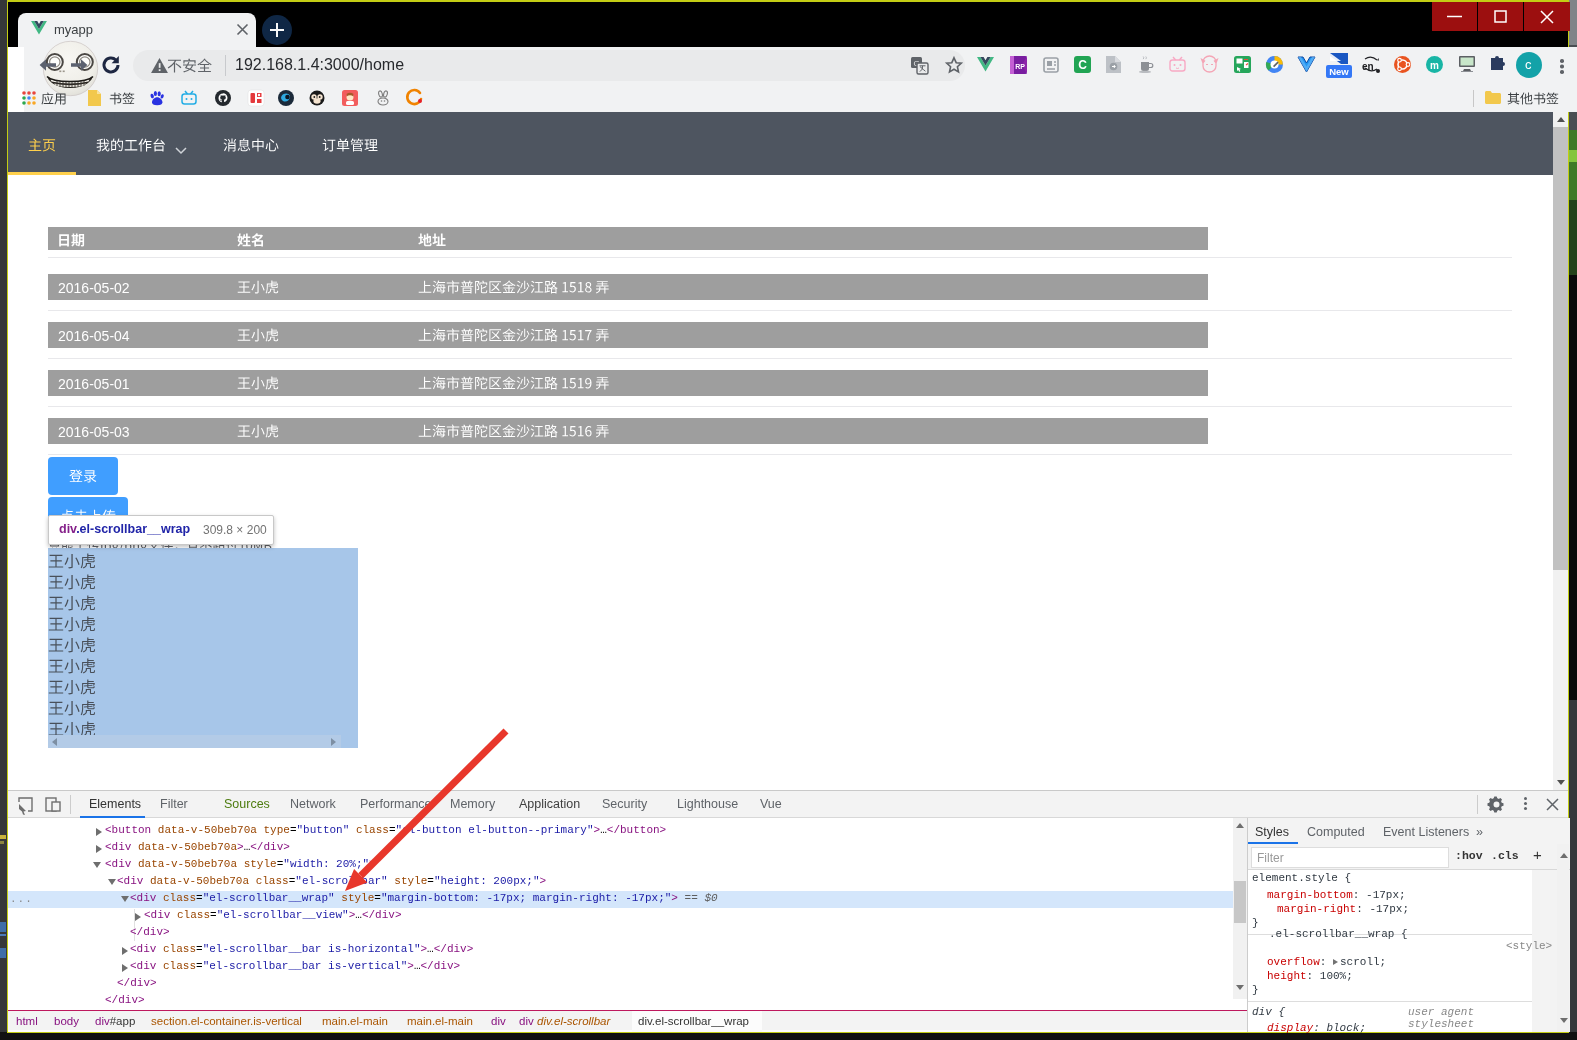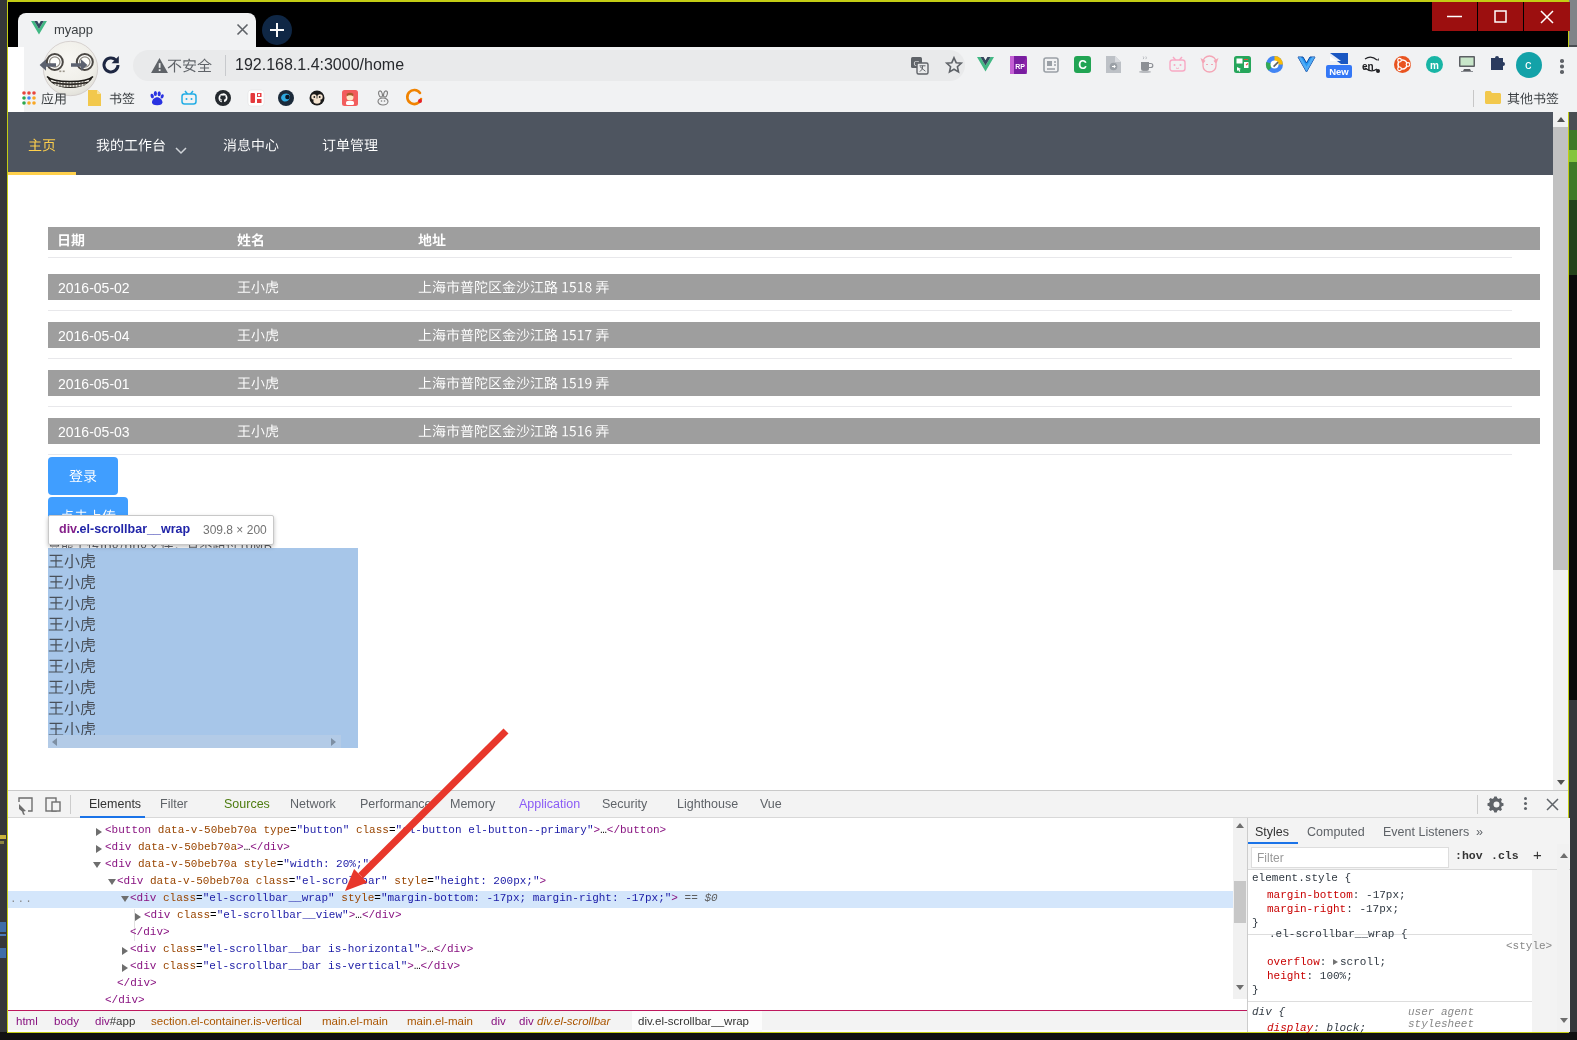--- a/index.html
+++ b/index.html
@@ -23,21 +23,21 @@
   #omni{position:absolute;left:109px;top:3px;width:832px;height:31px;border-radius:16px;background:#e9eaeb;}
   #omni .sep{position:absolute;left:92px;top:5px;width:1px;height:21px;background:#c8cacd;}
   #omni .url{position:absolute;left:102px;top:6px;font-size:16px;color:#27292d;}
   
   #bookbar{position:absolute;left:0;top:83px;width:100%;height:27px;}
   
   #page{position:absolute;left:0;top:110px;width:100%;height:678px;background:#fff;overflow:hidden;}
   #navbar{position:absolute;left:0;top:0;width:100%;height:63px;background:#4e5560;}
   #nav-underline{position:absolute;left:0px;top:60px;width:68px;height:3px;background:#ffd04b;}
   
-  .band{position:absolute;left:40px;width:1492px;background:#9e9e9e;}
+  .band{position:absolute;left:40px;width:1160px;background:#9e9e9e;}
   .rowline{position:absolute;left:40px;width:1464px;height:1px;background:#e8e8eb;}
   
   .elbtn{position:absolute;left:40px;background:#409eff;border-radius:4px;}
   
   #tip{position:absolute;left:40px;top:403px;width:224px;height:28px;background:#fff;border:1px solid #c8c8c8;border-radius:2px;box-shadow:0 2px 4px rgba(0,0,0,.25);z-index:5;}
   #tip .mono{position:absolute;left:10px;top:6px;font-size:12.5px;font-weight:bold;white-space:nowrap;}
   #tip .dim{position:absolute;left:154px;top:7px;font-size:12px;color:#737373;white-space:nowrap;}
   
   #ovl{position:absolute;left:40px;top:436px;width:310px;height:200px;background:#a7c6e9;z-index:2;}
   #ovl .hstrip{position:absolute;left:0px;top:187px;width:293px;height:13px;background:#b3cbe7;}
@@ -538,21 +538,21 @@
           <rect x="7" y="5" width="8" height="9" fill="#f3f3f3" stroke="#6e6e6e" stroke-width="1.4"></rect>
         </svg>
       <div class="abs" style="left:62px;top:4px;width:1px;height:19px;background:#ccc;"></div>
       <div class="dttab" style="left:81px;color:#333;">Elements</div>
       <div class="abs" style="left:72px;top:25px;width:65px;height:2px;background:#1a73e8;"></div>
       <div class="dttab" style="left:152px;color:#5f6368;">Filter</div>
       <div class="dttab" style="left:216px;color:#4d7c0f;">Sources</div>
       <div class="dttab" style="left:282px;color:#5f6368;">Network</div>
       <div class="dttab" style="left:352px;color:#5f6368;">Performance</div>
       <div class="dttab" style="left:442px;color:#5f6368;">Memory</div>
-      <div class="dttab" style="left:511px;color:#8b5cf6;">Application</div>
+      <div class="dttab" style="left:511px;color:#404040;">Application</div>
       <div class="dttab" style="left:594px;color:#5f6368;">Security</div>
       <div class="dttab" style="left:669px;color:#5f6368;">Lighthouse</div>
       <div class="dttab" style="left:752px;color:#5f6368;">Vue</div>
       <div class="abs" style="left:1469px;top:4px;width:1px;height:19px;background:#ccc;"></div>
       <svg class="t" style="left:1480px;top:5px" width="17" height="17" viewBox="0 0 17 17">
           <path fill="#5f6368" d="M8.5 5.5a3 3 0 1 0 0 6 3 3 0 0 0 0-6zm7 4.2l-1.8.6a5.4 5.4 0 0 1-.6 1.4l.9 1.7-1.6 1.6-1.7-.9a5.4 5.4 0 0 1-1.4.6l-.6 1.8H6.3l-.6-1.8a5.4 5.4 0 0 1-1.4-.6l-1.7.9-1.6-1.6.9-1.7a5.4 5.4 0 0 1-.6-1.4l-1.8-.6V7.3l1.8-.6a5.4 5.4 0 0 1 .6-1.4l-.9-1.7 1.6-1.6 1.7.9a5.4 5.4 0 0 1 1.4-.6l.6-1.8h2.4l.6 1.8a5.4 5.4 0 0 1 1.4.6l1.7-.9 1.6 1.6-.9 1.7a5.4 5.4 0 0 1 .6 1.4l1.8.6z"></path>
         </svg>
       <div class="abs" style="left:1516px;top:6px;width:3px;height:3px;background:#5f6368;border-radius:50%;box-shadow:0 5px 0 #5f6368,0 10px 0 #5f6368;"></div>
       <svg class="t" style="left:1538px;top:7px" width="13" height="13" viewBox="0 0 13 13">
           <path stroke="#5f6368" stroke-width="1.5" d="M1 1l11 11M12 1L1 12"></path>
@@ -601,21 +601,21 @@
         <div id="filterbox">
             <span style="position:absolute;left:5px;top:3px;font-size:12px;color:#999;">Filter</span>
           </div>
         <div class="abs" style="left:207px;top:5px;font-family:'Liberation Mono',monospace;font-size:11.5px;font-weight:bold;color:#333;">:hov</div>
         <div class="abs" style="left:243px;top:5px;font-family:'Liberation Mono',monospace;font-size:11.5px;font-weight:bold;color:#333;">.cls</div>
         <div class="abs" style="left:285px;top:2px;font-size:15px;color:#333;">+</div>
       </div>
       <div id="rules">
         <div class="abs" style="left:4px;top:2px;">element.style {</div>
         <div class="abs" style="left:19px;top:19px;"><span class="prop">margin-bottom</span>: -17px;</div>
-        <div class="abs" style="left:19px;top:33px;"><span class="prop">margin-right</span>: -17px;</div>
+        <div class="abs" style="left:29px;top:33px;"><span class="prop">margin-right</span>: -17px;</div>
         <div class="abs" style="left:4px;top:47px;">}</div>
         <div class="abs" style="left:0;top:64px;width:100%;height:1px;background:#ddd;"></div>
         <div class="abs" style="left:4px;top:58px;margin-left:17px;">.el-scrollbar__wrap {</div>
         <div class="abs" style="left:258px;top:70px;color:#888;">&lt;style&gt;</div>
         <div class="abs" style="left:19px;top:86px;"><span class="prop">overflow</span>: <span style="display:inline-block;width:0;height:0;border-left:5px solid #727272;border-top:3.5px solid transparent;border-bottom:3.5px solid transparent;margin-right:2px;"></span>scroll;</div>
         <div class="abs" style="left:19px;top:100px;"><span class="prop">height</span>: 100%;</div>
         <div class="abs" style="left:4px;top:114px;">}</div>
         <div class="abs" style="left:0;top:131px;width:100%;height:1px;background:#ddd;"></div>
         <div class="abs" style="left:4px;top:136px;font-style:italic;">div {</div>
         <div class="abs" style="left:160px;top:136px;color:#888;font-style:italic;">user agent stylesheet</div>

